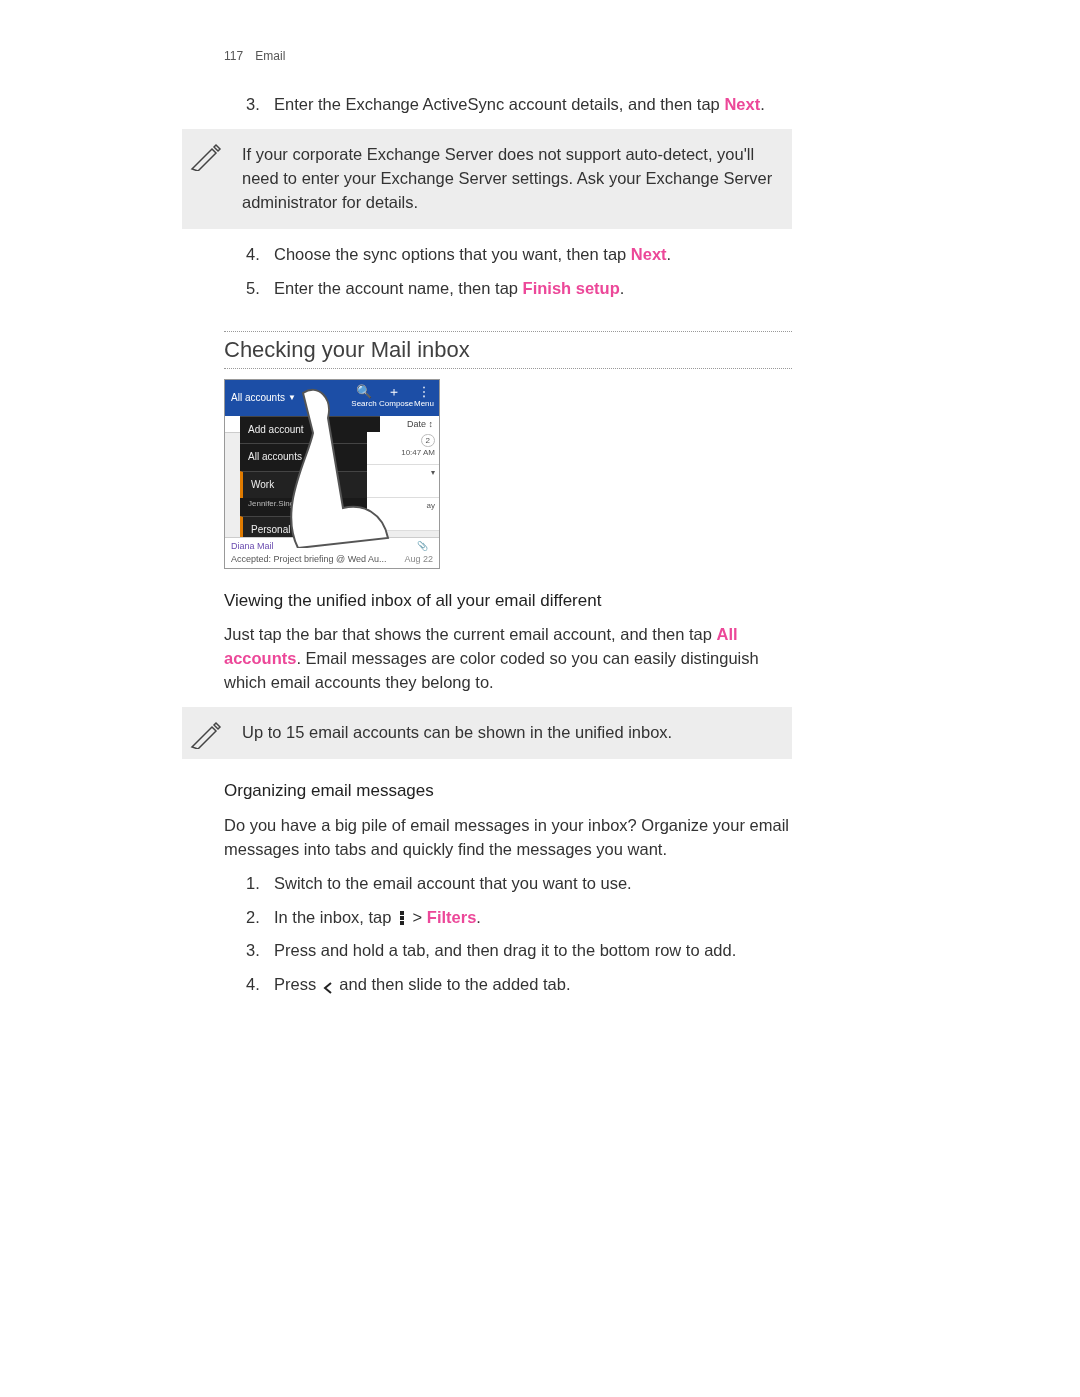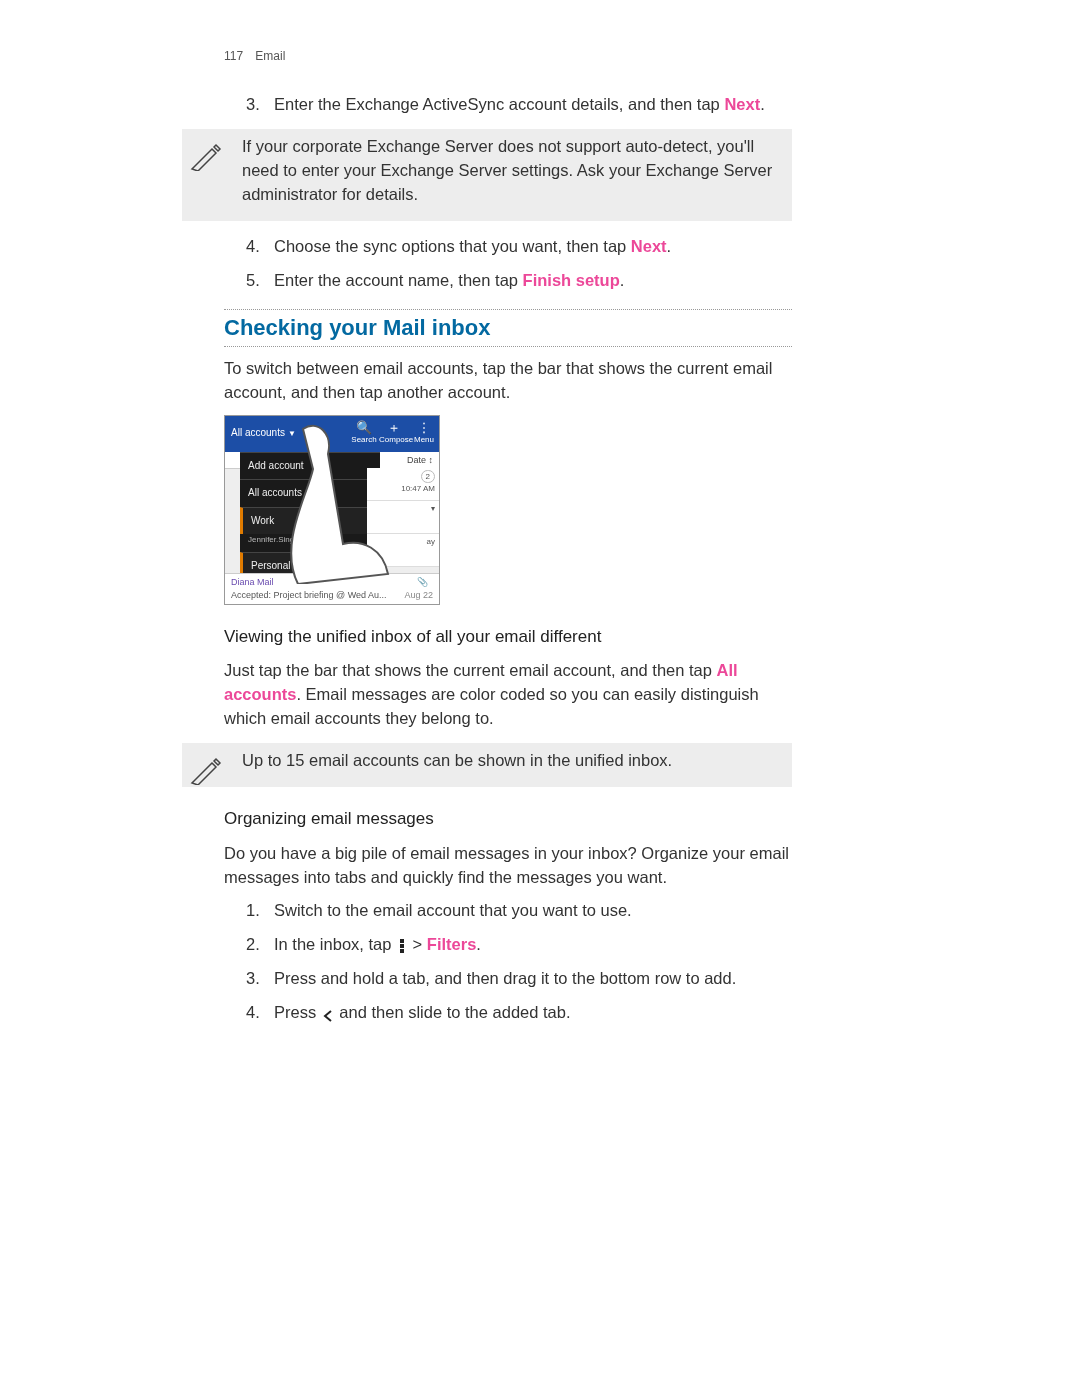--- a/index.html
+++ b/index.html
@@ -22,34 +22,34 @@
   .hdr { font-size: 12px; color: #555; margin-bottom: 28px; }
   .hdr .pnum { display:inline-block; width:28px; }
   .ol { margin-left: 22px; }
   .li { display:flex; margin-bottom: 10px; }
   .li .num { width: 28px; flex: 0 0 28px; text-align:left; }
   .li .txt { flex: 1; }
   .bold { font-weight: 700; color:#ec4899; }
   .notebox {
     background: #ededed;
     margin: 12px 0 14px -42px;
-    padding: 6px 18px 14px 60px;
+    padding: 14px 18px 14px 60px;
     position: relative;
     font-size: 16.5px;
     color:#333;
   }
   .notebox .pen {
     position:absolute; left:8px; top:10px; width:32px; height:32px;
   }
   .pen svg { width:100%; height:100%; }
   .sect-head {
-    color: #0369a1;
+    color: #404040;
     font-size: 22px;
-    font-weight: 700;
-    margin: 16px 0 8px 0;
+    font-weight: 400;
+    margin: 30px 0 8px 0;
     border-top: 1px dotted #999;
     border-bottom: 1px dotted #999;
     padding: 2px 0;
   }
   p.body { margin: 10px 0; }
   .subhead { font-size: 17px; color:#222; margin: 20px 0 8px 0; font-weight:400; }
 
   
   .phone { width: 214px; height:188px; background:#eee; border:1px solid #999; margin:10px 0 16px 0; position:relative; overflow:hidden; font-size:10px; }
   .phone .topbar { height:36px; background:#1c4ea6; color:#fff; display:flex; align-items:center; }
@@ -122,21 +122,20 @@
     <div class="li">
       <div class="num">5.</div>
       <div class="txt">
         <span>Enter the account name, then tap </span><span class="bold">Finish setup</span><span>.</span>
       </div>
     </div>
   </div>
 
   <div class="sect-head">Checking your Mail inbox</div>
 
-  <p class="body">To switch between email accounts, tap the bar that shows the current email account, and then tap another account.</p>
 
   <div class="phone">
     <div class="topbar">
       <div class="lbl">
         <span>All accounts</span>
         <span class="tri">▼</span>
         <span class="badge">31</span>
       </div>
       <div class="icons">
         <div class="icn">

